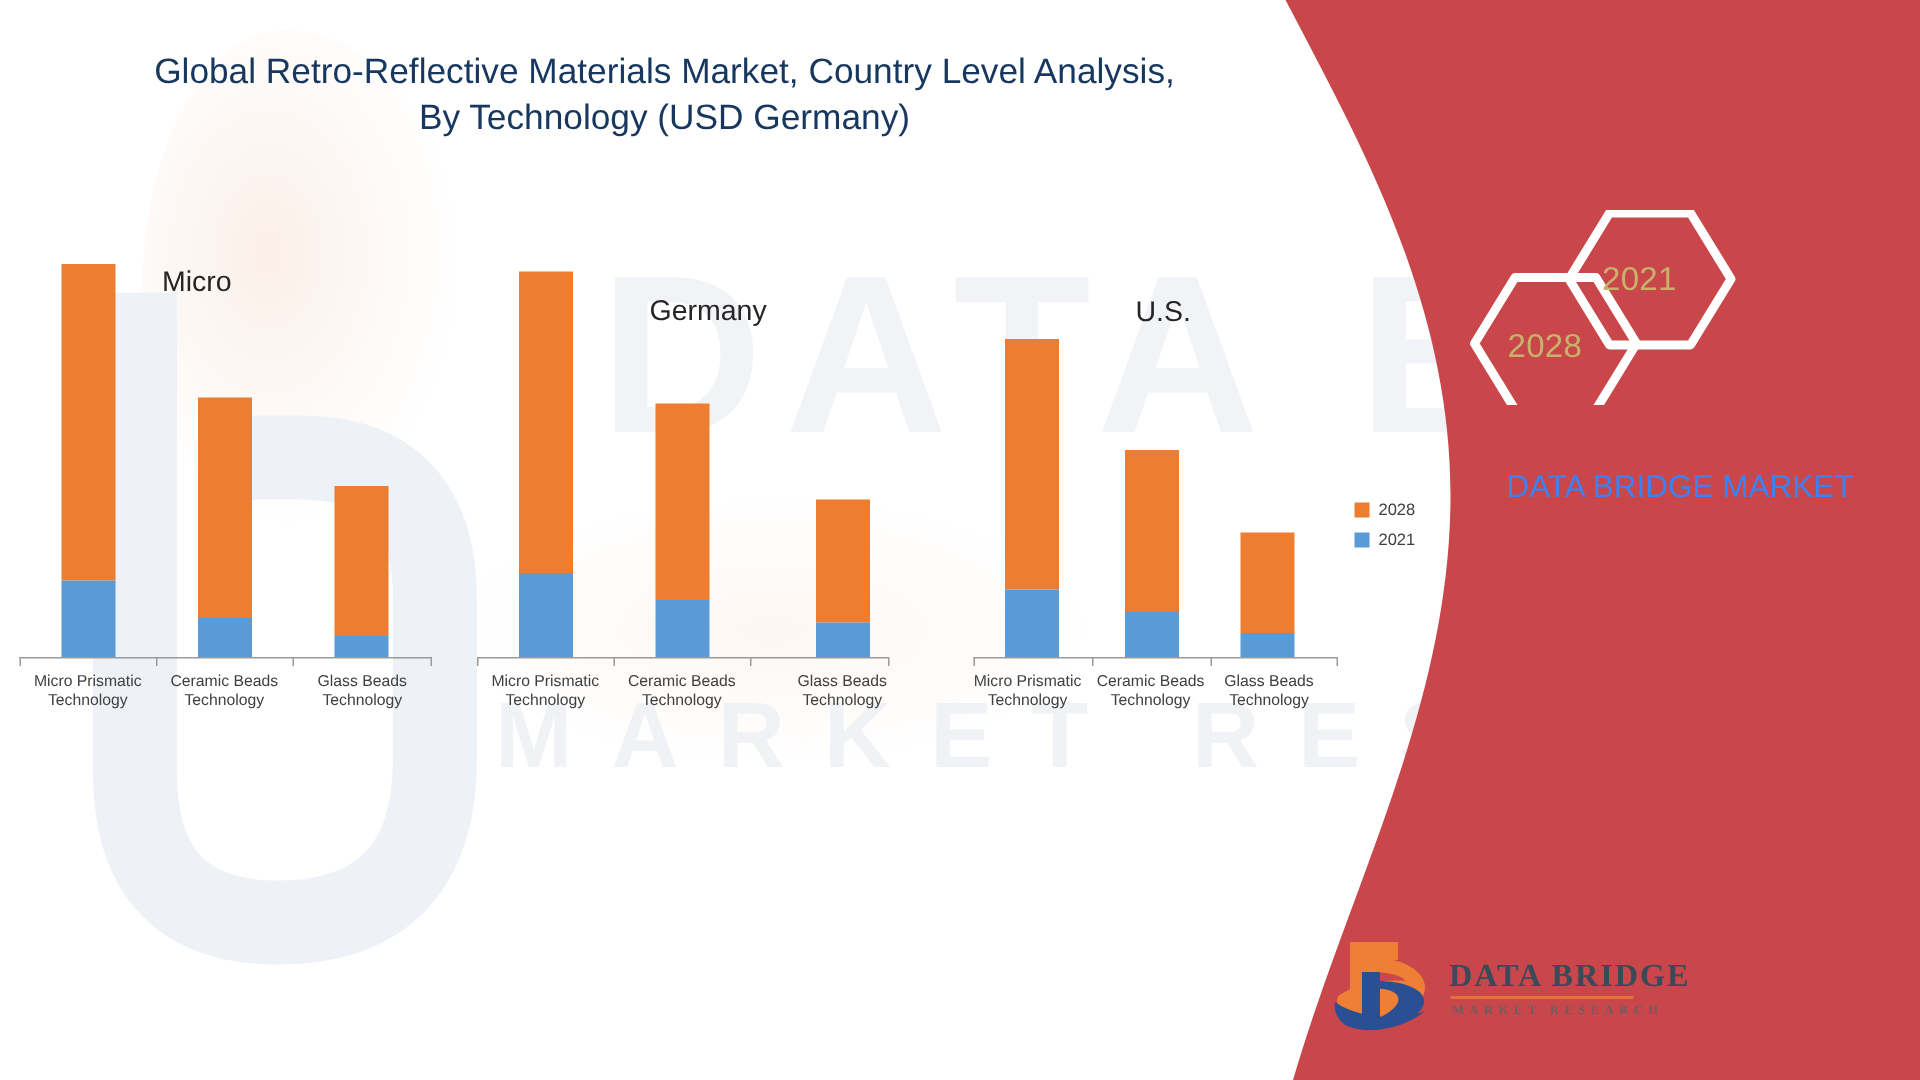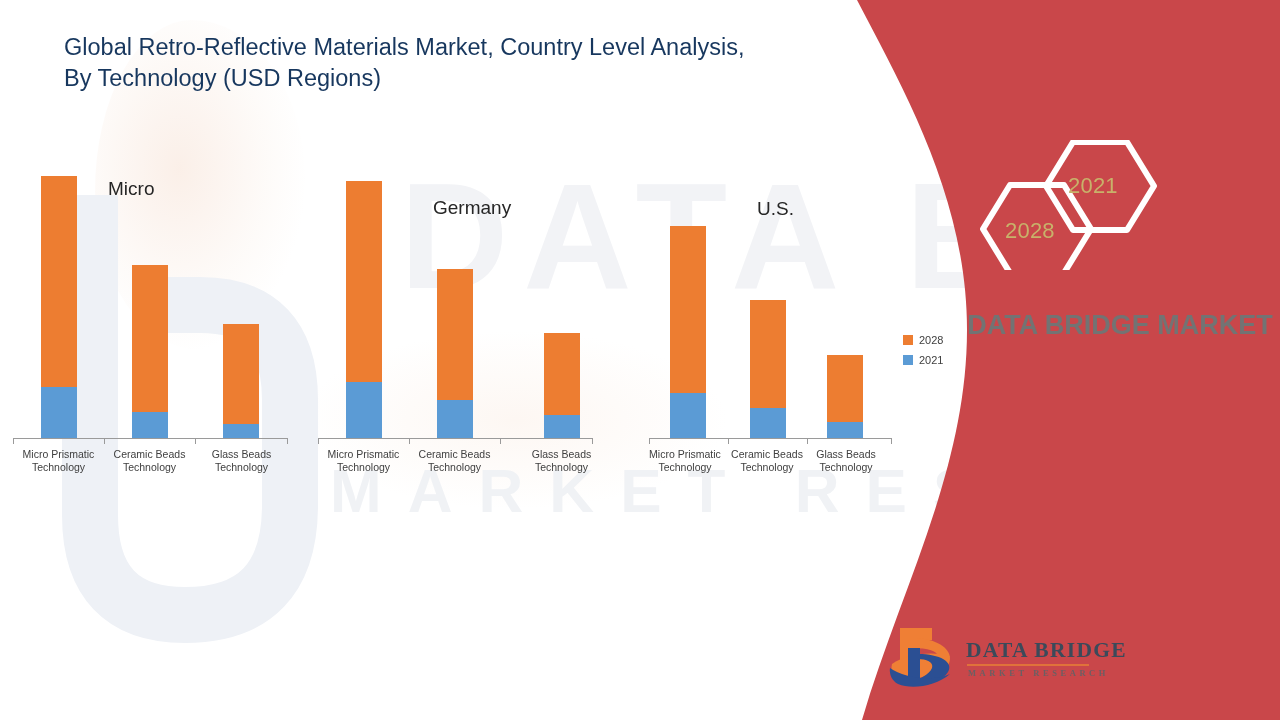--- a/index.html
+++ b/index.html
@@ -72,23 +72,24 @@
     left: 300px;
     top: 330px;
     width: 430px;
     height: 180px;
     background: radial-gradient(ellipse at 50% 50%, rgba(250,235,224,0.40) 0%, rgba(255,255,255,0) 70%);
   }
 
   
   .chart-title {
     position: absolute;
-    left: 64px;
+    left: 53px;
     top: 32px;
     width: 780px;
+    text-align: center;
     color: #17375e;
     font-size: 23.5px;
     line-height: 31px;
     font-family: "Liberation Sans", sans-serif;
     z-index: 3;
   }
 
   .group {
     position: absolute;
     z-index: 3;
@@ -196,24 +197,24 @@
     color: #c8b26a;
     font-size: 22px;
     letter-spacing: 0.01em;
   }
   .brand-text {
     position: absolute;
     left: 960px;
     top: 310px;
     width: 320px;
     text-align: center;
-    color: #737373;
-    font-size: 27px;
+    color: #3b82f6;
+    font-size: 21px;
     line-height: 30px;
-    font-weight: bold;
+    font-weight: normal;
     z-index: 6;
   }
   .logo {
     position: absolute;
     left: 888px;
     top: 624px;
     width: 215px;
     height: 76px;
     z-index: 6;
   }
@@ -258,21 +259,21 @@
     <div class="wm-peach2"></div>
     <svg class="wm-bmark" viewBox="0 0 330 470">
       <path d="M55 10 L55 330 Q55 430 150 430 Q255 430 255 320 L255 215 Q255 120 165 120 L120 120" fill="none" stroke="#eef1f6" stroke-width="56" stroke-linecap="butt"></path>
     </svg>
     <div class="wm-text wm-data">DATA BRIDGE</div>
     <div class="wm-text wm-market">MARKET RESEARCH</div>
   </div>
 
   <div class="chart-title">
     <div>Global Retro-Reflective Materials Market, Country Level Analysis,</div>
-    <div>By Technology (USD Regions)</div>
+    <div>By Technology (USD Germany)</div>
   </div>
 
   <div class="group" style="left:0px; top:0px;">
     <div class="group-name" style="left:108px; top:178px;">Micro</div>
 
     <div class="axis-line" style="left:13px; top:438px; width:275px;"></div>
     <div class="tick" style="left:13px; top:438px;"></div>
     <div class="tick" style="left:104px; top:438px;"></div>
     <div class="tick" style="left:195px; top:438px;"></div>
     <div class="tick" style="left:287px; top:438px;"></div>

